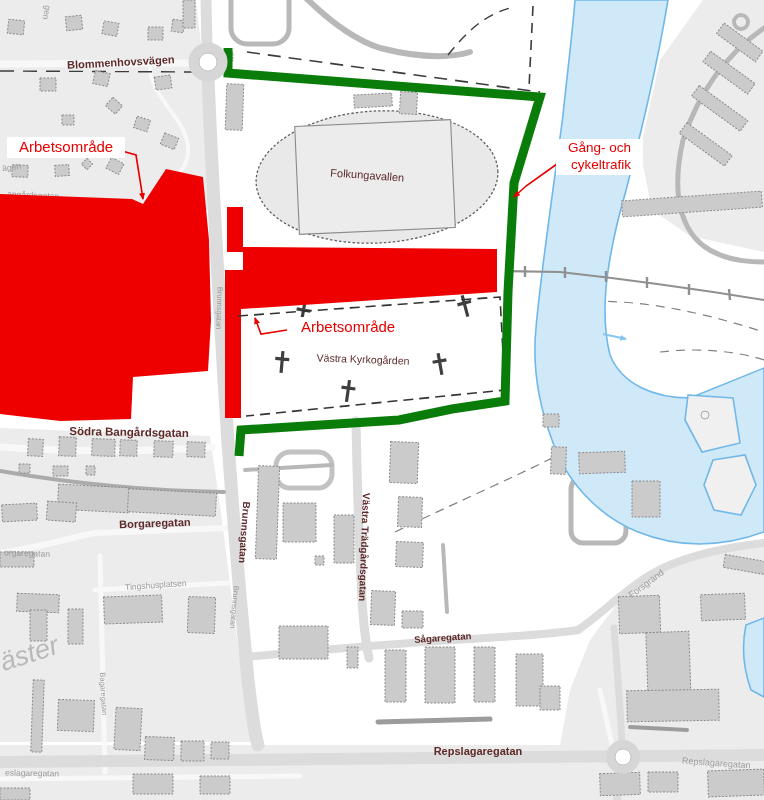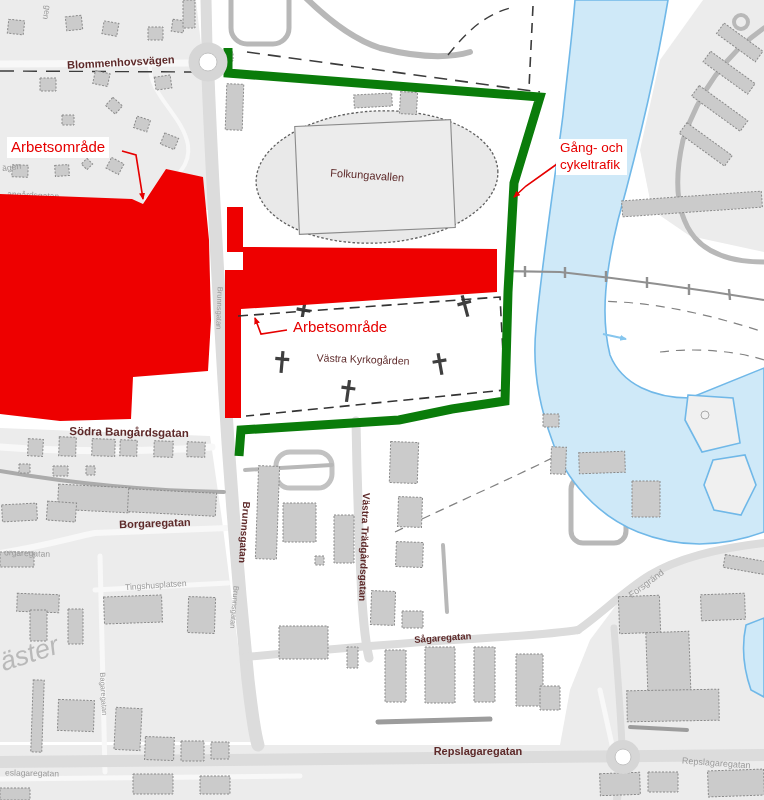--- a/index.html
+++ b/index.html
@@ -11,21 +11,21 @@
   html,body{margin:0;padding:0;background:#fff;}
   #map-wrap{position:relative;width:764px;height:800px;overflow:hidden;
     font-family:"Liberation Sans","DejaVu Sans",sans-serif;background:#fff;}
   #map-svg{position:absolute;left:0;top:0;}
   .street-label{font-family:"Liberation Sans","DejaVu Sans",sans-serif;}
   .lbl-maroon{fill:var(--maroon);}
   .lbl-gray{fill:var(--gray-label);}
   .lbl-big{fill:#b9b9b9;font-style:italic;}
   .annotation{
     position:absolute;background:#fff;color:var(--red-text);
-    padding:1px 4px;white-space:pre-line;line-height:1.25;
+    padding:1px 12px;white-space:pre-line;line-height:1.25;
     font-family:"Liberation Sans","DejaVu Sans",sans-serif;
   }
 </style>
 </head>
 <body>
 
 <div id="map-wrap">
   <svg id="map-svg" width="764" height="800" viewBox="0 0 764 800">
     <defs>
       <marker id="arrRed" markerWidth="8" markerHeight="8" refX="6" refY="3" orient="auto" markerUnits="userSpaceOnUse">
@@ -264,16 +264,16 @@
     <g stroke="#e60000" stroke-width="1.6" fill="none">
       <polyline points="122,151 136,155 143,199" marker-end="url(#arrRed)"></polyline>
       <polyline points="287,330 261,334 255,318" marker-end="url(#arrRed)"></polyline>
       <polyline points="557,164 526,186 514,197" marker-end="url(#arrRed)"></polyline>
     </g>
   </svg>
 
   <div id="annotations">
       <div class="annotation" style="left: 7px; top: 137px; font-size: 15px;">Arbetsområde</div>
       <div class="annotation" style="left: 289px; top: 317px; font-size: 15px;">Arbetsområde</div>
-      <div class="annotation" style="left: 556px; top: 139px; font-size: 13.5px;">Gång- och
+      <div class="annotation" style="left: 556px; top: 139px; font-size: 13.5px; text-align: right;">Gång- och
 cykeltrafik</div>
     </div>
 </div>
 
 </body></html>

